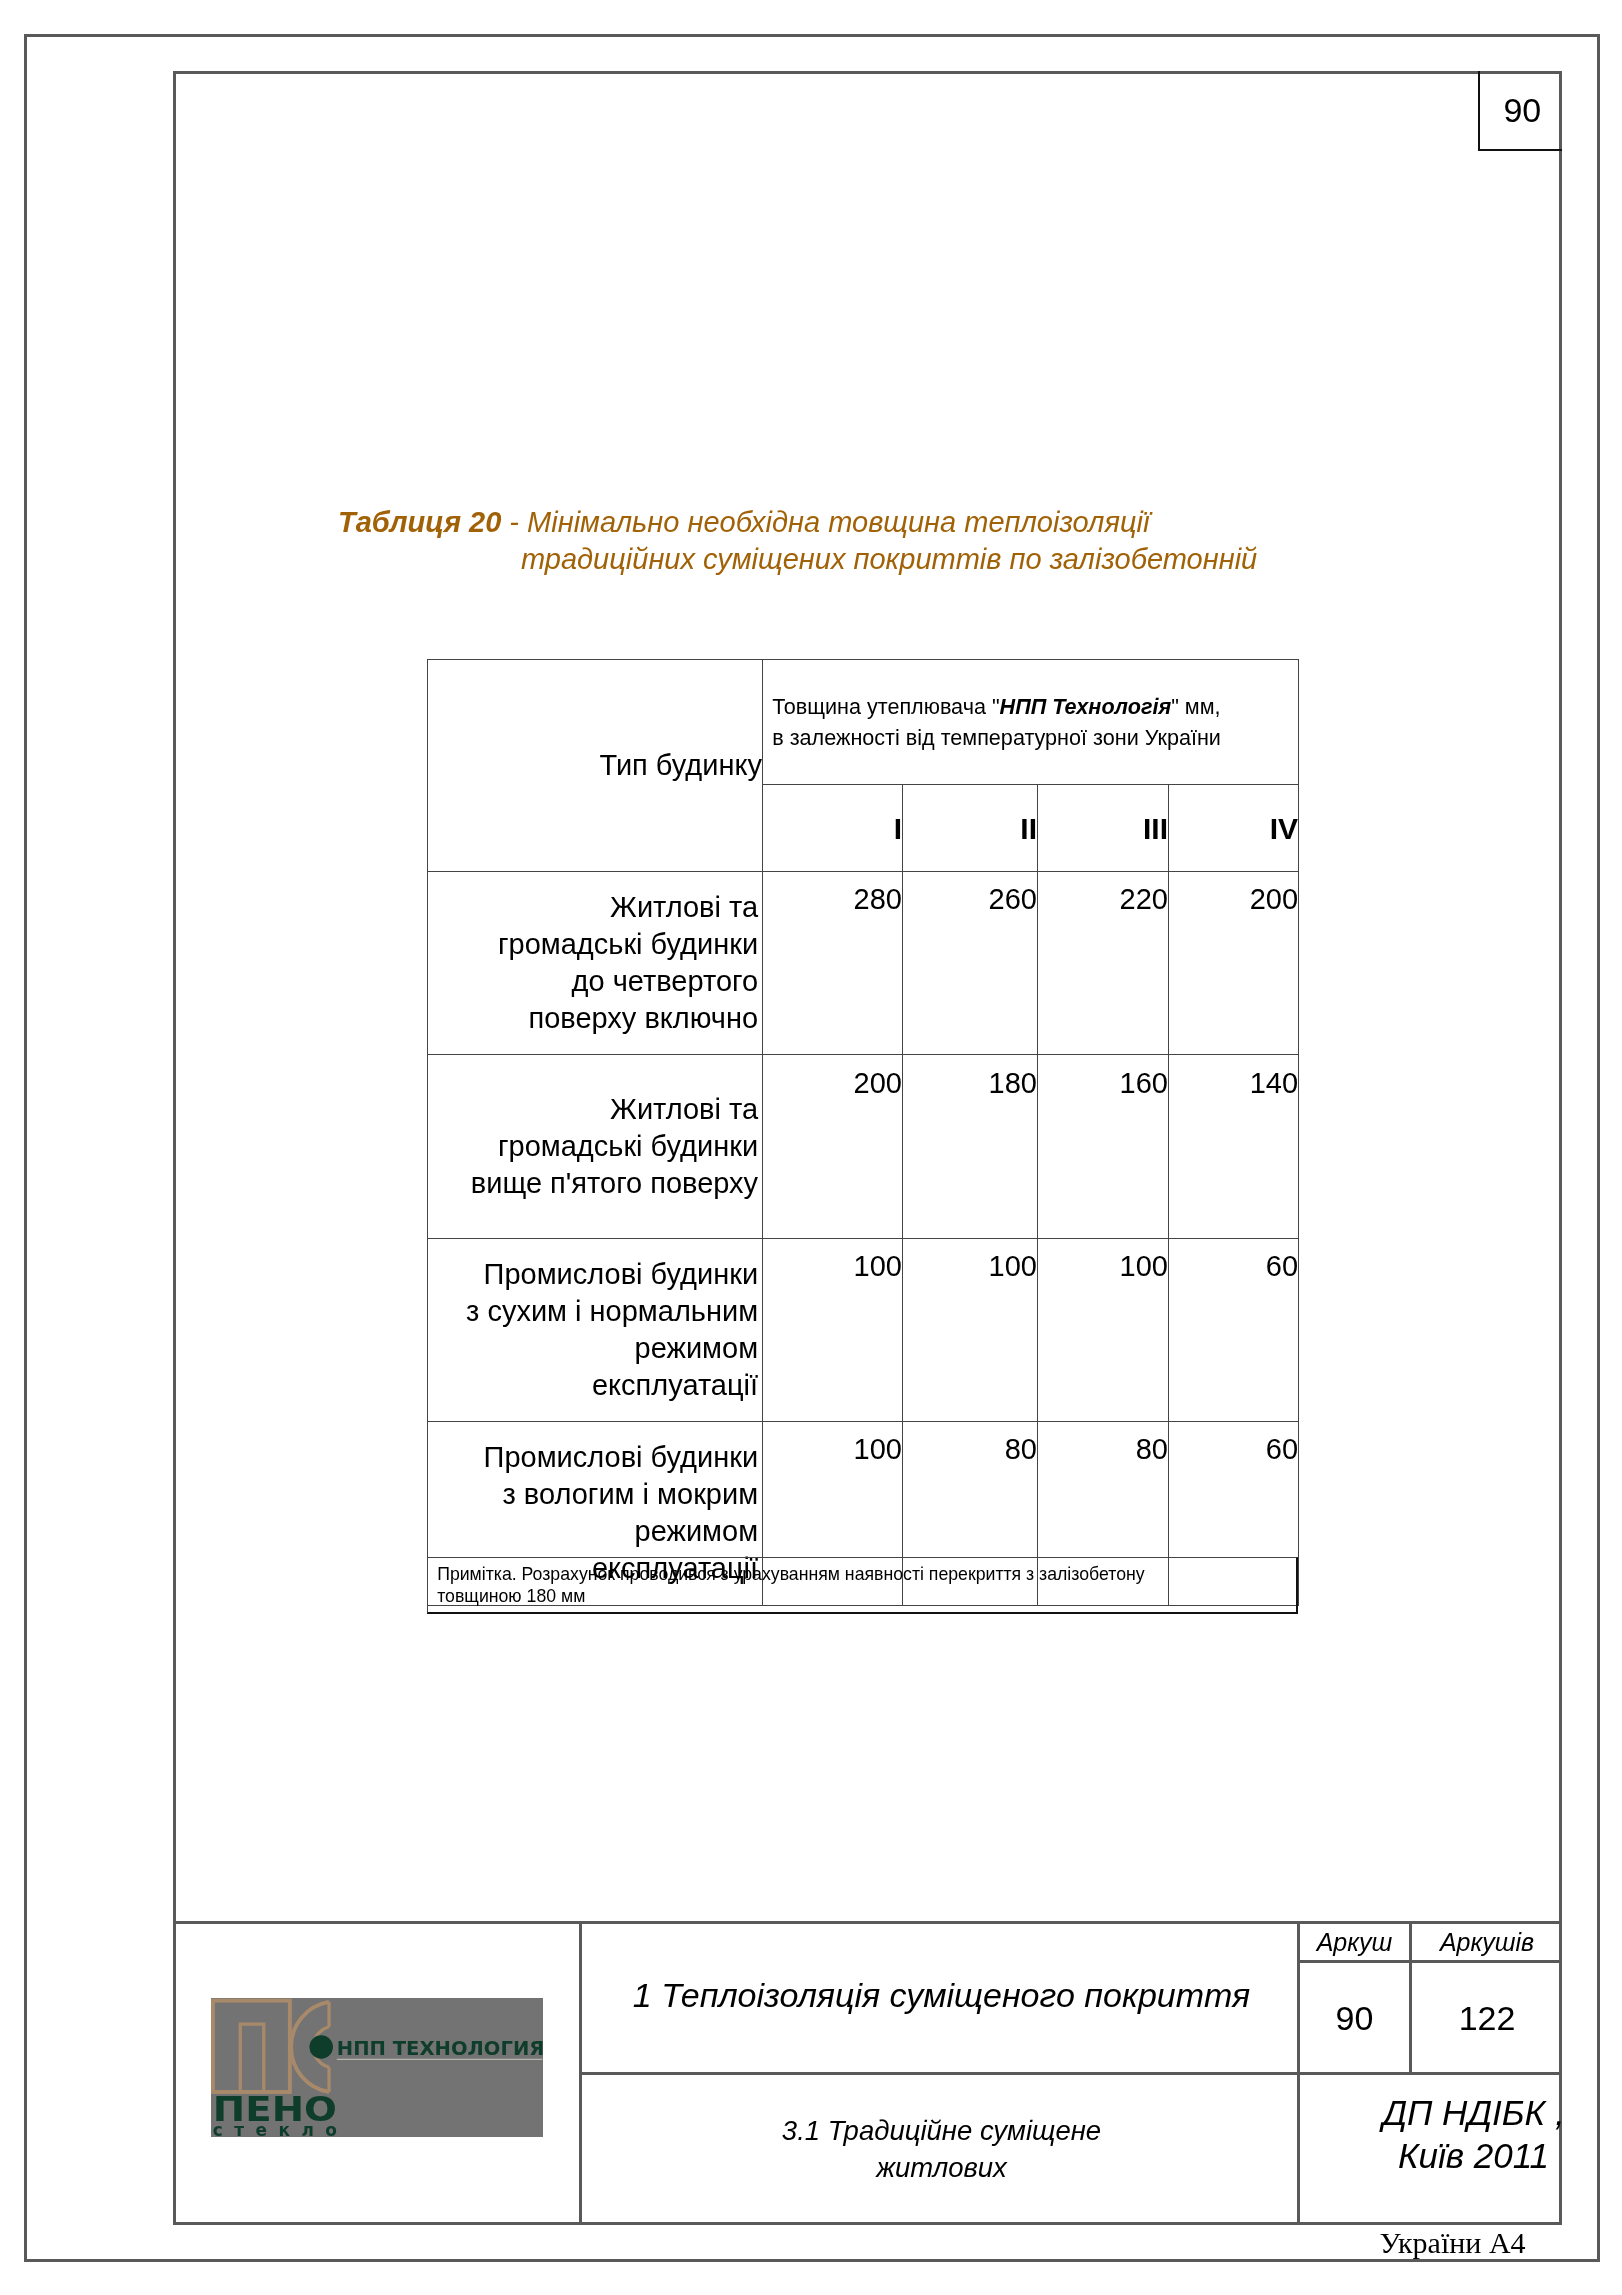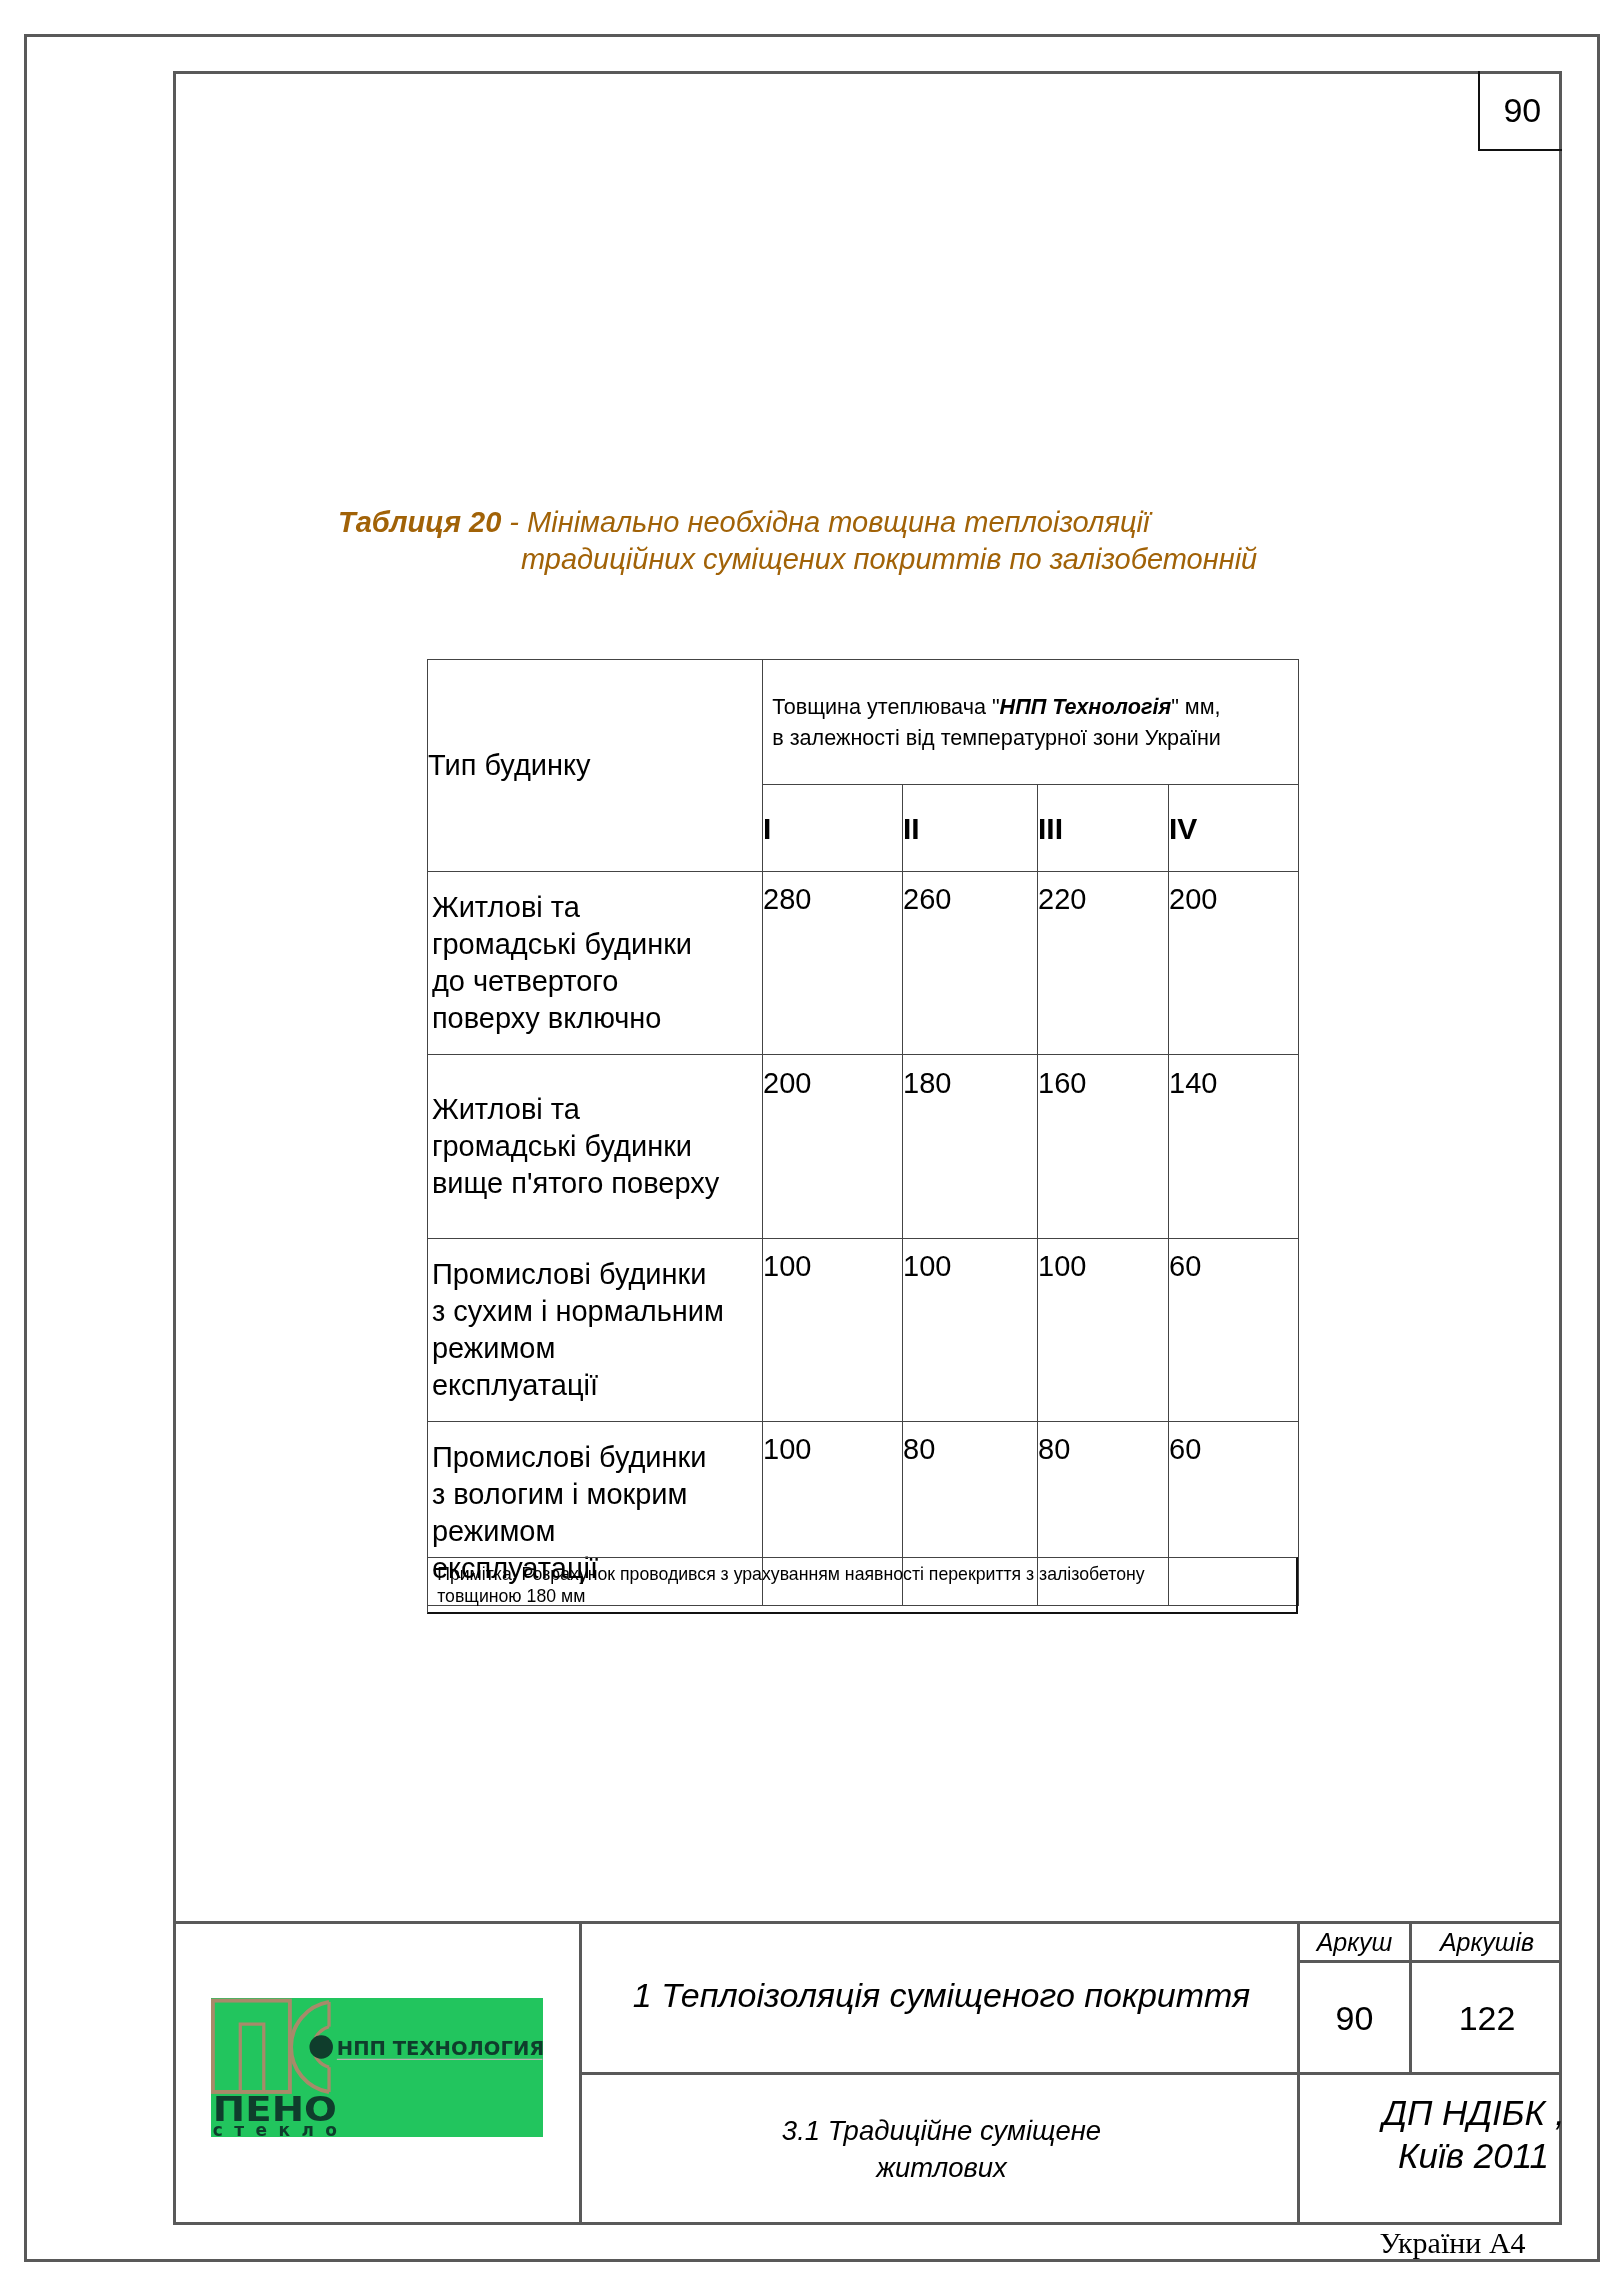--- a/index.html
+++ b/index.html
@@ -19,21 +19,21 @@
 
     .caption { left: 338px; top: 504px; width: 1060px; color: #a16207;
                font-size: 29px; font-style: italic; line-height: 37px; }
     .caption .line { white-space: nowrap; }
     .caption .indent { padding-left: 183px; }
     .caption .label { font-weight: bold; }
 
     
     .tbl { left: 427px; top: 659px; width: 871px; }
     .tbl table { border-collapse: collapse; width: 100%; table-layout: fixed; }
-    .tbl td { border: 1.3px solid #444; padding: 0; text-align: left;
+    .tbl td { border: 1.3px solid #444; padding: 0; text-align: right;
               font-size: 29px; line-height: 37px; vertical-align: top; }
     .tbl td.type-head { vertical-align: middle; }
     .tbl td.group-head { vertical-align: middle; font-size: 21.6px; line-height: 31px;
                          text-align: left; padding-left: 9.2px; white-space: nowrap; }
     .tbl td.group-head b { font-style: italic; }
     .tbl td.zone { font-weight: bold; font-size: 30px; vertical-align: middle; }
     .tbl td.row-label { vertical-align: middle; padding: 5.2px 3.9px; }
     .tbl td.val { padding-top: 9.2px; }
     .tbl tr.hdr1 td { height: 124px; }
     .tbl tr.hdr2 td { height: 86px; }
@@ -41,21 +41,21 @@
 
     .note { left: 427px; top: 1557px; width: 871px; height: 57px;
             border: 1.3px solid #444; border-right: 2.6px solid #111; border-bottom: 2.6px solid #111;
             font-size: 17.7px; line-height: 22px; padding: 5.2px 9.2px; }
 
     
     .tb-top { left: 173px; top: 1921px; width: 1389px; height: 3.3px; background: #595959; }
     .tb-vline { background: #595959; }
     .tb-hline { background: #595959; }
 
-    .logo { left: 211px; top: 1998px; width: 332px; height: 139px; background: #22c55e; }
+    .logo { left: 211px; top: 1998px; width: 332px; height: 139px; background: #737373; }
 
     .tb-title { left: 584px; top: 1924px; width: 715px; height: 149px;
                 display: flex; align-items: center; justify-content: center;
                 font-size: 34px; font-style: italic; padding-bottom: 5.2px; }
     .tb-sub { left: 584px; top: 2076px; width: 715px; height: 145px;
               display: flex; align-items: center; justify-content: center; text-align: center;
               font-size: 27.5px; font-style: italic; line-height: 37px; }
     .tb-sheet-label { top: 1924px; height: 37px; display: flex; align-items: center;
                       justify-content: center; font-size: 25px; font-style: italic; }
     .tb-sheet-val { top: 1964px; height: 109px; display: flex; align-items: center;

